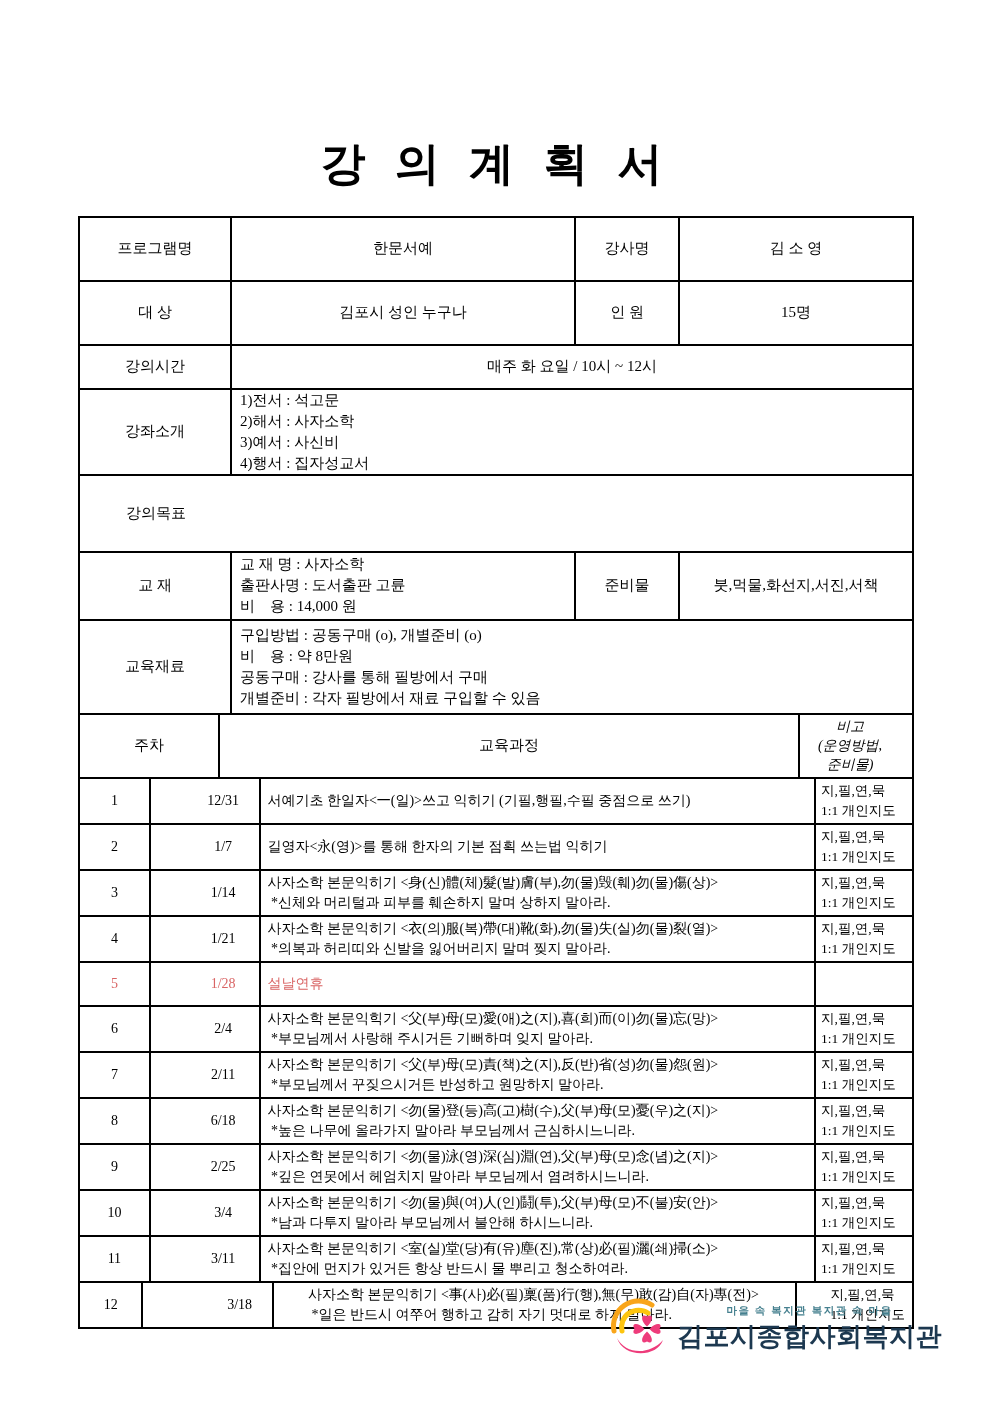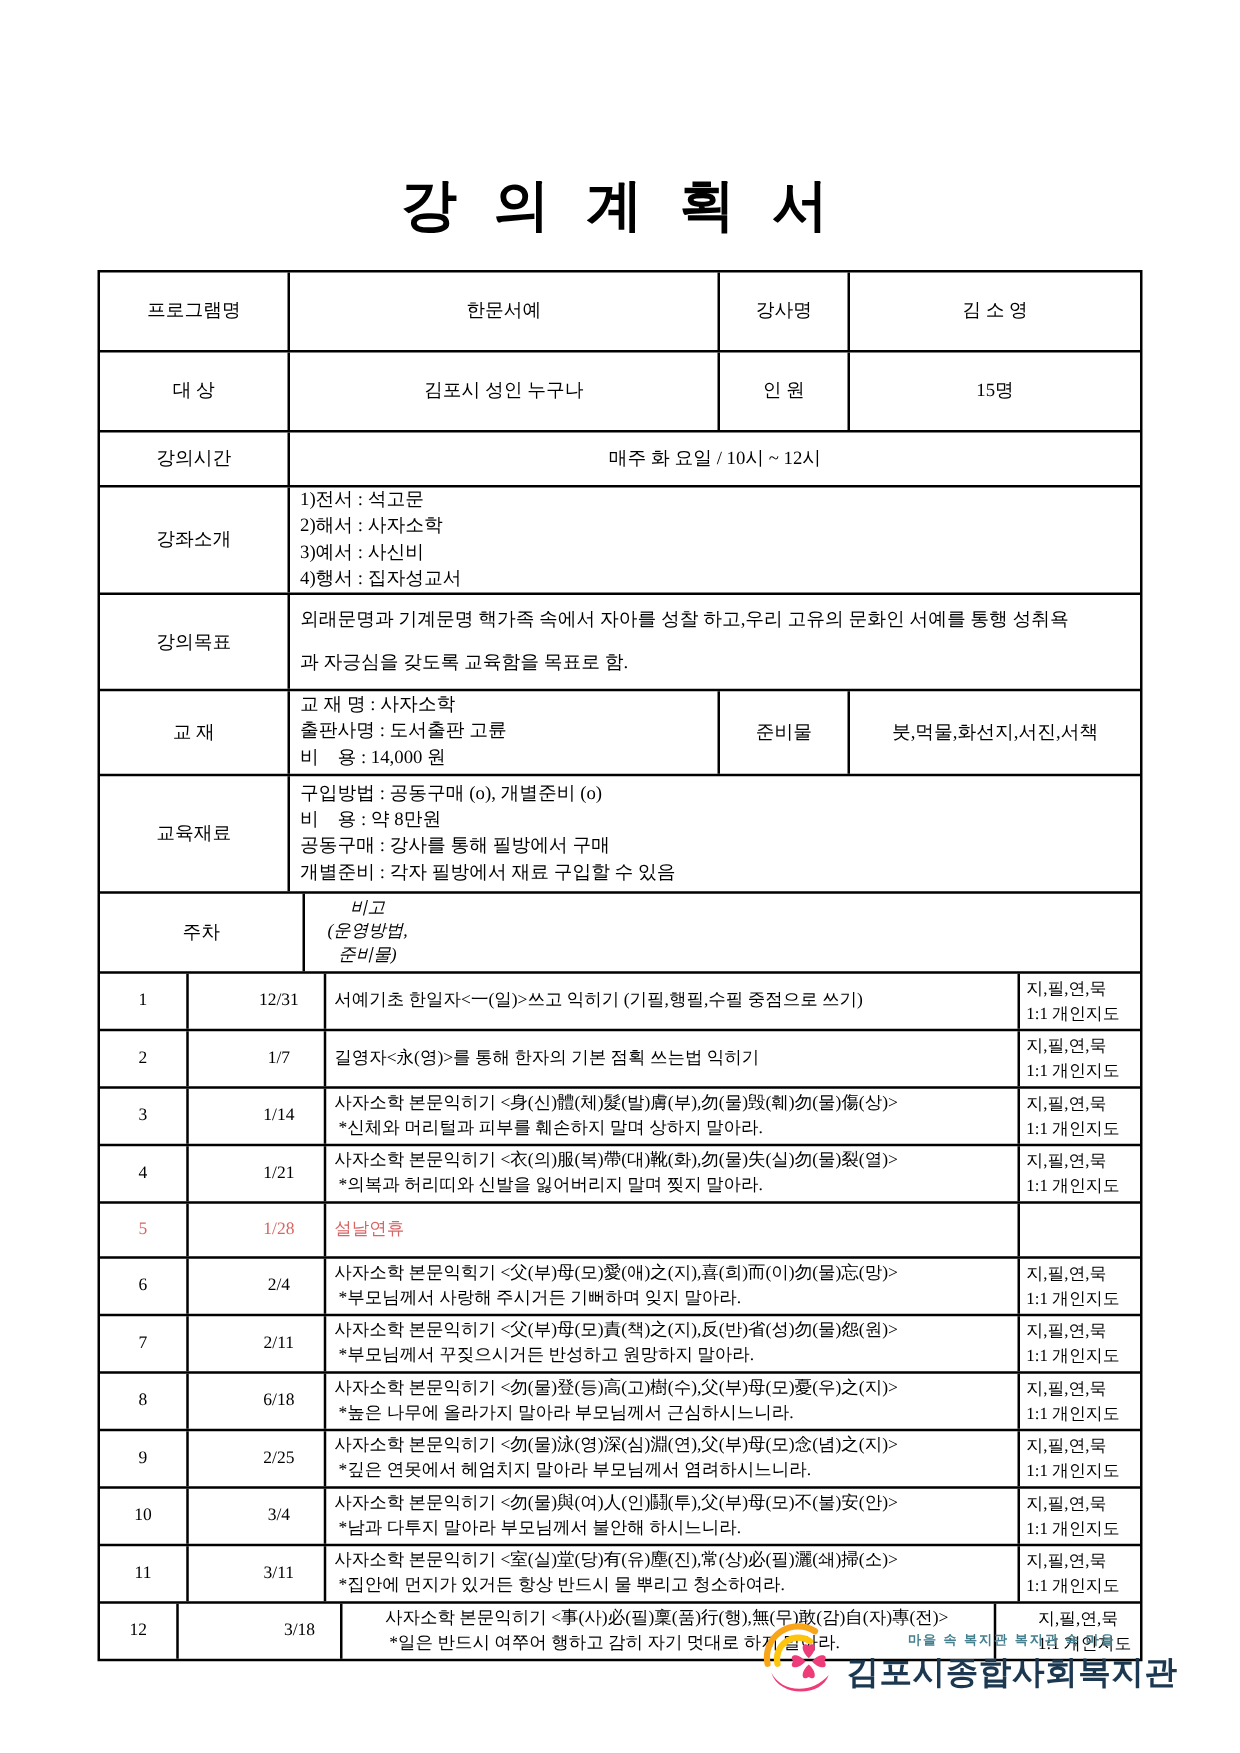--- a/index.html
+++ b/index.html
@@ -47,21 +47,21 @@
   .r-time { height:44px; }
   .r-intro { height:86px; }
   .r-goal  { height:77px; }
   .r-book  { height:68px; }
   .r-mat   { height:94px; }
   .r-head  { height:64px; }
   .lh21 .pre { line-height:21px; }
   .lh34 .pre { line-height:34px; }
   
   .w-no { width:74px; } .w-date { width:78px;margin-left:36px; } .w-cont { width:580px; } .w-rem { width:100px; }
-  .w-week { width:164px; }
+  .w-week { width:140px; }
   .srow { display:flex; border-bottom:2px solid #000; min-height:44px; }
   .srow .cell { font-size:14px; }
   .srow .w-cont { padding:2px 6px; line-height:20px; }
   .srow .w-rem { padding:2px 5px; line-height:20px; font-size:13.5px; justify-content:flex-start; text-align:left; }
   .srow.holiday { color:#d96464; }
   .head-rem { font-size:14px; line-height:19px;font-style:italic; }
   
   .footer {
     position:absolute;
     top:1296px; right:50px;
@@ -111,24 +111,20 @@
       <div class="cell w-span left">
         <div class="pre">1)전서 : 석고문
 2)해서 : 사자소학
 3)예서 : 사신비
 4)행서 : 집자성교서</div>
       </div>
     </div>
 
     <div class="row r-goal lh34">
       <div class="cell w-a">강의목표</div>
-      <div class="cell w-span left">
-        <div class="pre">외래문명과 기계문명 핵가족 속에서 자아를 성찰 하고,우리 고유의 문화인 서예를 통행 성취욕
-과 자긍심을 갖도록 교육함을 목표로 함.</div>
-      </div>
     </div>
 
     <div class="row r-book lh21">
       <div class="cell w-a">교 재</div>
       <div class="cell w-b left">
         <div class="pre">교 재 명 : 사자소학
 출판사명 : 도서출판 고륜
 비    용 : 14,000 원</div>
       </div>
       <div class="cell w-c">준비물</div>
@@ -140,20 +136,21 @@
       <div class="cell w-span left">
         <div class="pre">구입방법 : 공동구매 (o), 개별준비 (o)
 비    용 : 약 8만원
 공동구매 : 강사를 통해 필방에서 구매
 개별준비 : 각자 필방에서 재료 구입할 수 있음</div>
       </div>
     </div>
 
     <div class="row r-head">
       <div class="cell w-week">주차</div>
+      <div class="cell w-cont">교육과정</div>
       <div class="cell w-rem head-rem">
         <div class="pre" style="text-align:center">비고
 (운영방법,
 준비물)</div>
       </div>
     </div>
 
     <div id="schedule-body">
         <div class="srow">
           <div class="cell w-no">1</div>

